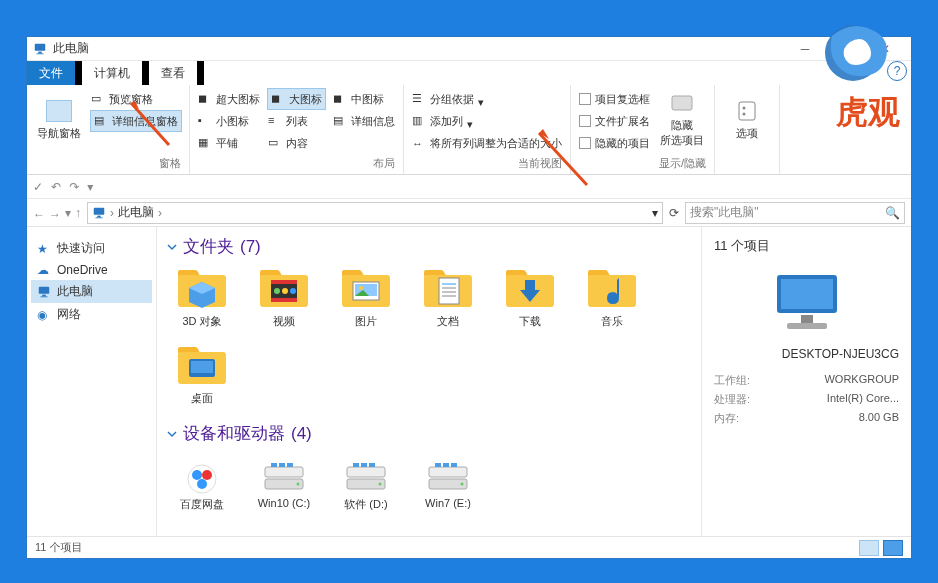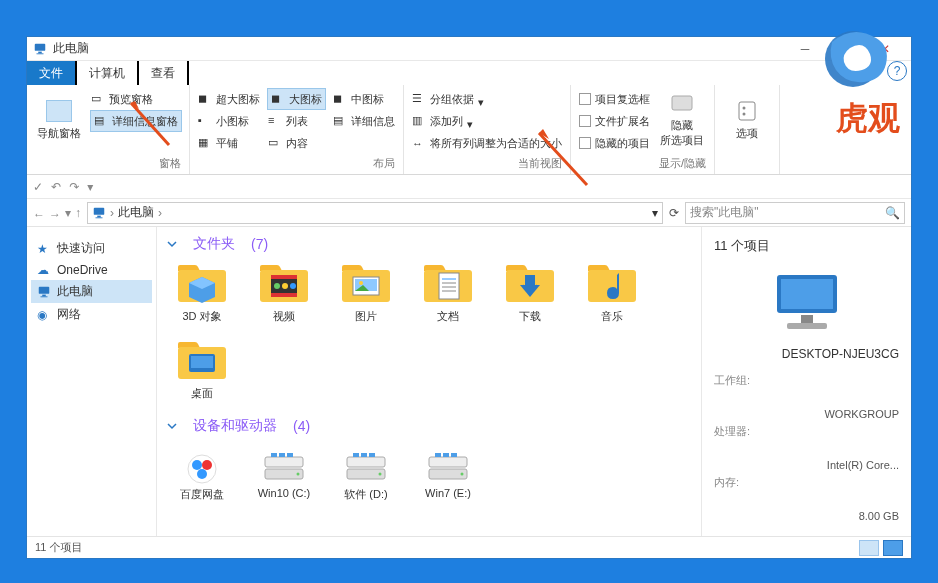--- a/index.html
+++ b/index.html
@@ -1,42 +1,42 @@
 <!DOCTYPE html>
 <html><head>
 <meta charset="utf-8">
 <style>
   * { box-sizing: border-box; margin: 0; padding: 0; font-family: "Microsoft YaHei", "Segoe UI", sans-serif; }
   html, body { width: 938px; height: 583px; overflow: hidden; }
   body { background: #1e7fe0; position: relative; }
 
   
   .logo {
-    position: absolute; top: 24px; right: 10px; width: 120px; height: 120px; z-index: 100;
+    position: absolute; top: 18px; right: 10px; width: 120px; height: 120px; z-index: 100;
   }
 
   
   .win {
     position: absolute; top: 36px; left: 26px; right: 26px; bottom: 24px;
     background: #fff; border: 1px solid #2a78c4; display: flex; flex-direction: column;
     font-size: 12px; color: #333;
   }
 
   
   .titlebar { height: 24px; display: flex; align-items: center; padding: 0 6px; border-bottom: 1px solid #e8e8e8; }
   .titlebar .icon { width: 14px; height: 14px; margin-right: 6px; color: #2a78c4; }
   .titlebar .title { flex: 0 0 auto; }
   .title-spacer { flex: 1; }
   .winbtn { width: 40px; height: 22px; display: flex; align-items: center; justify-content: center; color: #555; }
   .winbtn.close { color: #c33; }
   .help { width: 20px; height: 20px; border-radius: 50%; border: 1px solid #2a78c4; color: #2a78c4; display: flex; align-items: center; justify-content: center; margin-right: 4px; }
 
   
   .tabs { height: 24px; display: flex; }
-  .tab { padding: 8px 12px; display: flex; align-items: center; border-right: 2px solid #000000; }
+  .tab { padding: 8px 12px; display: flex; align-items: center; border-right: 7px solid #000000; }
   .tab.active { background: #1979ca; color: #fff; }
 
   
   .ribbon { height: 90px; border-bottom: 1px solid #d8d8d8; display: flex; }
   .rgroup { border-right: 1px solid #e4e4e4; padding: 4px 8px 2px 8px; display: flex; flex-direction: column; }
   .rgroup-body { flex: 1; display: flex; gap: 8px; align-items: flex-start; }
   .rgroup-label { text-align: right; color: #777; font-size: 11px; height: 16px; }
 
   .stack { display: flex; flex-direction: column; gap: 2px; font-size: 11px; }
   .stack .row { display: flex; align-items: center; gap: 4px; height: 20px; white-space: nowrap; }
@@ -63,33 +63,33 @@
   .search { width: 220px; border: 1px solid #ccc; height: 22px; display: flex; align-items: center; padding: 0 4px; color: #888; gap: 4px; }
 
   
   .body { flex: 1; display: flex; min-height: 0; }
   .nav { width: 130px; border-right: 1px solid #e8e8e8; padding: 10px 4px; }
   .nav .item { display: flex; align-items: center; gap: 6px; padding: 3px 6px; font-size: 12px; }
   .nav .item.sel { background: #cde4f7; }
   .nav .nicon { width: 14px; height: 14px; display: inline-block; }
 
   .content { flex: 1; overflow: hidden; padding: 8px 10px; }
-  .section-head { display: flex; align-items: center; gap: 16px; color: #8b5cf6; font-size: 14px; margin-bottom: 8px; }
+  .section-head { display: flex; align-items: center; gap: 6px; color: #4c1d95; font-size: 17px; margin-bottom: 8px; }
   .section-head .chev { width: 10px; height: 10px; }
   .grid { display: flex; flex-wrap: wrap; gap: 14px 12px; margin-bottom: 16px; }
   .fitem { width: 70px; display: flex; flex-direction: column; align-items: center; gap: 4px; font-size: 11px; text-align: center; }
   .folder-icon { width: 54px; height: 44px; position: relative; }
   .drive-icon { width: 54px; height: 40px; position: relative; }
 
   .details { width: 210px; border-left: 1px solid #e8e8e8; padding: 10px 12px; font-size: 12px; }
   .details .count { font-size: 13px; margin-bottom: 12px; }
   .details .pc { display: flex; justify-content: center; margin-bottom: 10px; }
   .details .pc svg { width: 80px; height: 70px; }
   .details .pcname { text-align: right; margin-bottom: 12px; }
-  .kv { display: flex; font-size: 11px; color: #555; gap: 20px; margin-bottom: 4px; flex-direction: column; }
+  .kv { display: flex; font-size: 11px; color: #555; gap: 20px; margin-bottom: 4px; }
   .kv .k { width: 40px; color: #888; }
   .kv .v { flex: 1; text-align: right; white-space: nowrap; overflow: hidden; text-overflow: ellipsis; }
 
   
   .status { height: 22px; border-top: 1px solid #e4e4e4; display: flex; align-items: center; padding: 0 8px; font-size: 11px; color: #555; }
   .status-spacer { flex: 1; }
   .viewmode { width: 20px; height: 16px; border: 1px solid #99c4ec; background: #cde4f7; margin-left: 4px; }
 
   
   .folder-base { fill: #f9c846; }

